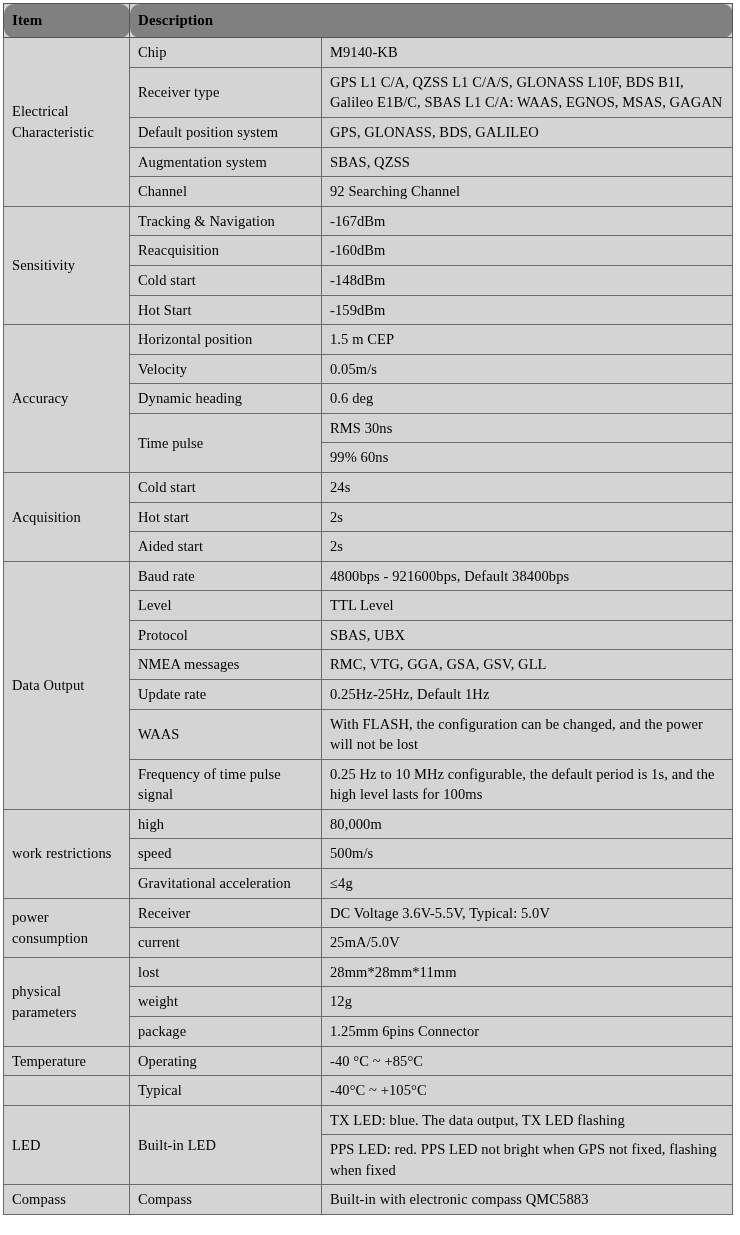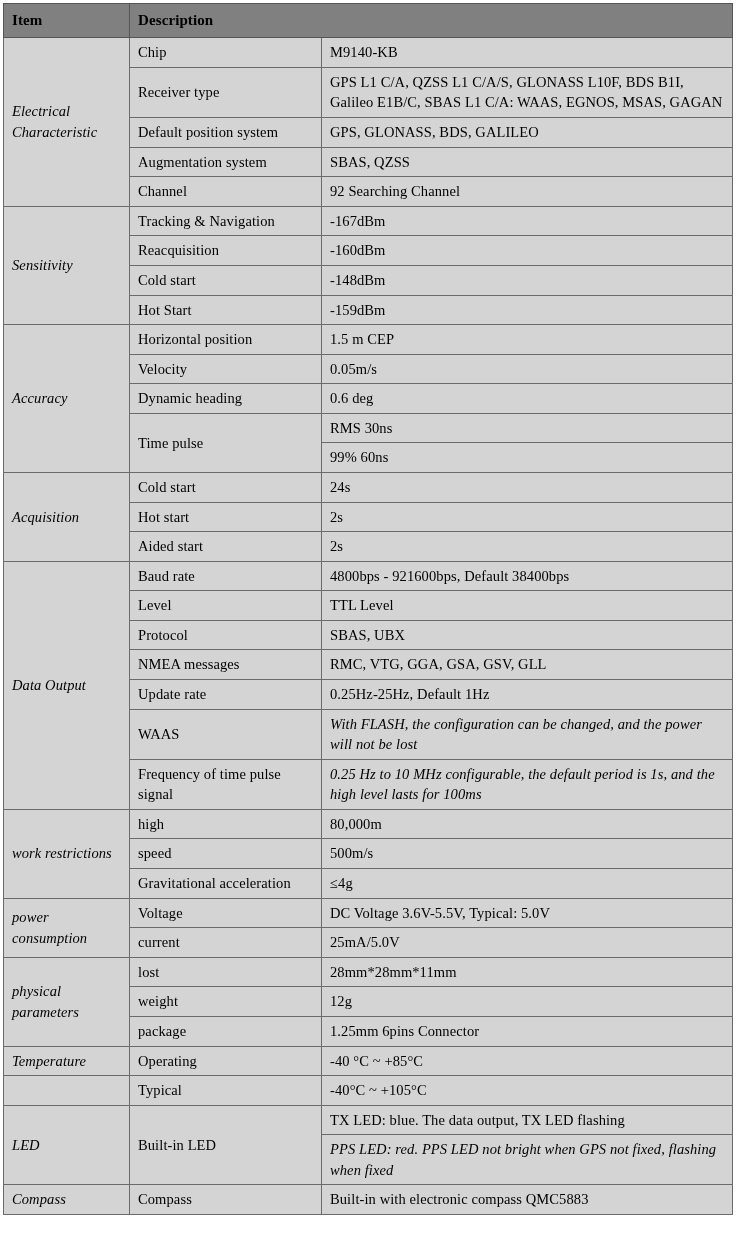--- a/index.html
+++ b/index.html
@@ -46,32 +46,31 @@
     letter-spacing: 0.1px;
   }
   table.spec thead th {
     background: #808080;
     font-weight: bold;
     font-size: 15px;
     padding-top: 6px;
     padding-bottom: 6px;
     border-color: #555555;
     color: #000000;
+    border-radius: 10px;
   }
   td.grp {
     vertical-align: middle;
     padding-left: 10px;
     padding-right: 4px;
-    font-style: italic;
   }
   td.justify {
     text-align: justify;
     text-justify: inter-word;
     padding-right: 10px;
-    font-style: italic;
   }
 </style>
 </head>
 <body>
 
 <div id="spec-wrap">
   <table class="spec">
     <colgroup>
       <col class="c1">
         <col class="c2">
@@ -201,21 +200,21 @@
         <td>speed</td>
         <td>500m/s</td>
       </tr>
       <tr>
         <td>Gravitational acceleration</td>
         <td>≤4g</td>
       </tr>
 
       <tr>
         <td class="grp" rowspan="2">power consumption</td>
-        <td>Voltage</td>
+        <td>Receiver</td>
         <td>DC Voltage 3.6V-5.5V, Typical: 5.0V</td>
       </tr>
       <tr>
         <td>current</td>
         <td>25mA/5.0V</td>
       </tr>
 
       <tr>
         <td class="grp" rowspan="3">physical parameters</td>
         <td>lost</td>

